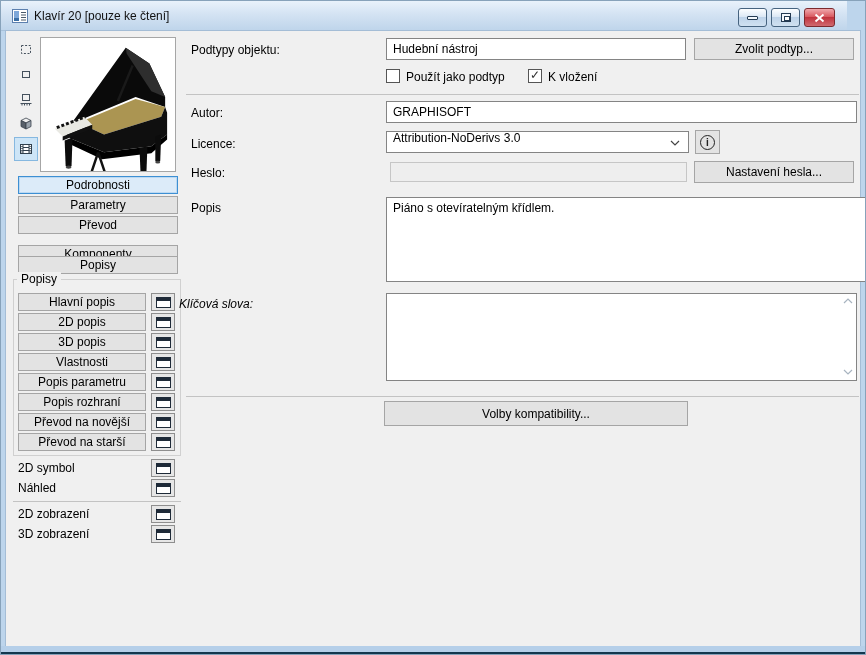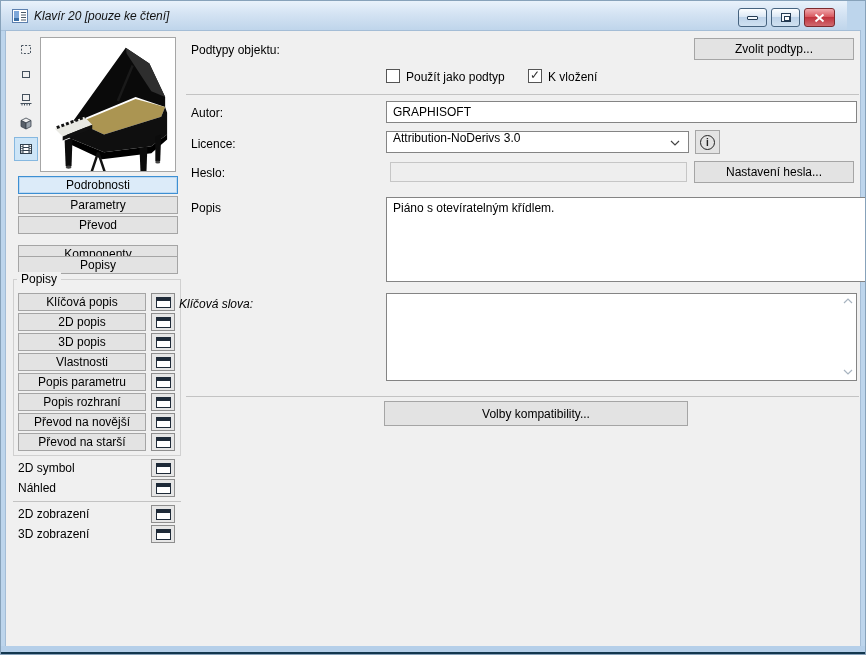--- a/index.html
+++ b/index.html
@@ -9,21 +9,20 @@
   .window {
     position:relative; width:866px; height:655px;
     background:#bdd5ec; border:1px solid #87a2ba; overflow:hidden;
   }
 
   
   .titlebar {
     position:absolute; left:0; top:0; right:18px; height:30px;
     background:linear-gradient(#e9f2fb, #d4e3f3 45%, #bfd5eb);
     border-bottom:1px solid #a8c2db;
-    font-style:italic;
   }
   .app-icon { position:absolute; left:11px; top:7px; width:16px; height:16px; }
   .title-text { position:absolute; left:33px; top:8px; font-size:12px; color:#111; }
   .win-buttons { position:absolute; right:12px; top:7px; display:flex; gap:4px; }
   .cap { width:29px; height:19px; border:1px solid #46637f; border-radius:3px;
          display:flex; align-items:center; justify-content:center; }
   .cap.minb,.cap.maxb { background:linear-gradient(#fdfeff,#dce8f5 45%,#bed3e9 50%,#d0e1f1); }
   .cap.closeb { width:31px; border-color:#7c2a2e;
     background:linear-gradient(#f0a8ac,#d95b62 45%,#c1343e 50%,#d06a70); }
   .glyph-min { width:11px; height:4px; border:1px solid #243a52; background:#f4f8fc; border-radius:1px; }
@@ -199,21 +198,21 @@
 
     <div class="btn side-btn selected" style="top:145px">Podrobnosti</div>
     <div class="btn side-btn" style="top:165px">Parametry</div>
     <div class="btn side-btn" style="top:185px">Převod</div>
     <div class="btn side-btn" style="top:214px">Komponenty</div>
     <div class="btn side-btn" style="top:225px">Popisy</div>
 
     <div class="groupbox"></div>
     <span class="group-label">Popisy</span>
 
-    <div class="btn script-btn" style="top:262px">Klíčová popis</div>
+    <div class="btn script-btn" style="top:262px">Hlavní popis</div>
     <div class="icon-btn" style="top:262px">
         <span class="winicon"></span>
       </div>
     <div class="btn script-btn" style="top:282px">2D popis</div>
     <div class="icon-btn" style="top:282px">
         <span class="winicon"></span>
       </div>
     <div class="btn script-btn" style="top:302px">3D popis</div>
     <div class="icon-btn" style="top:302px">
         <span class="winicon"></span>
@@ -253,20 +252,21 @@
     <div class="bare-label" style="top:474px">2D zobrazení</div>
     <div class="icon-btn" style="top:474px">
         <span class="winicon"></span>
       </div>
     <div class="bare-label" style="top:494px">3D zobrazení</div>
     <div class="icon-btn" style="top:494px">
         <span class="winicon"></span>
       </div>
 
     <span class="lbl" style="left:185px; top:12px;">Podtypy objektu:</span>
+    <div class="field" style="left:380px; top:7px; width:300px; height:22px;">Hudební nástroj</div>
     <div class="btn" style="left:688px; top:7px; width:160px; height:22px;">Zvolit podtyp...</div>
 
     <span class="checkbox" style="left:380px; top:38px;"></span>
     <span class="lbl" style="left:400px; top:39px;">Použít jako podtyp</span>
     <span class="checkbox checked" style="left:522px; top:38px;">
         <span class="checkmark">✓</span>
       </span>
     <span class="lbl" style="left:542px; top:39px;">K vložení</span>
 
     <div class="sep" style="left:180px; top:63px; width:673px;"></div>

